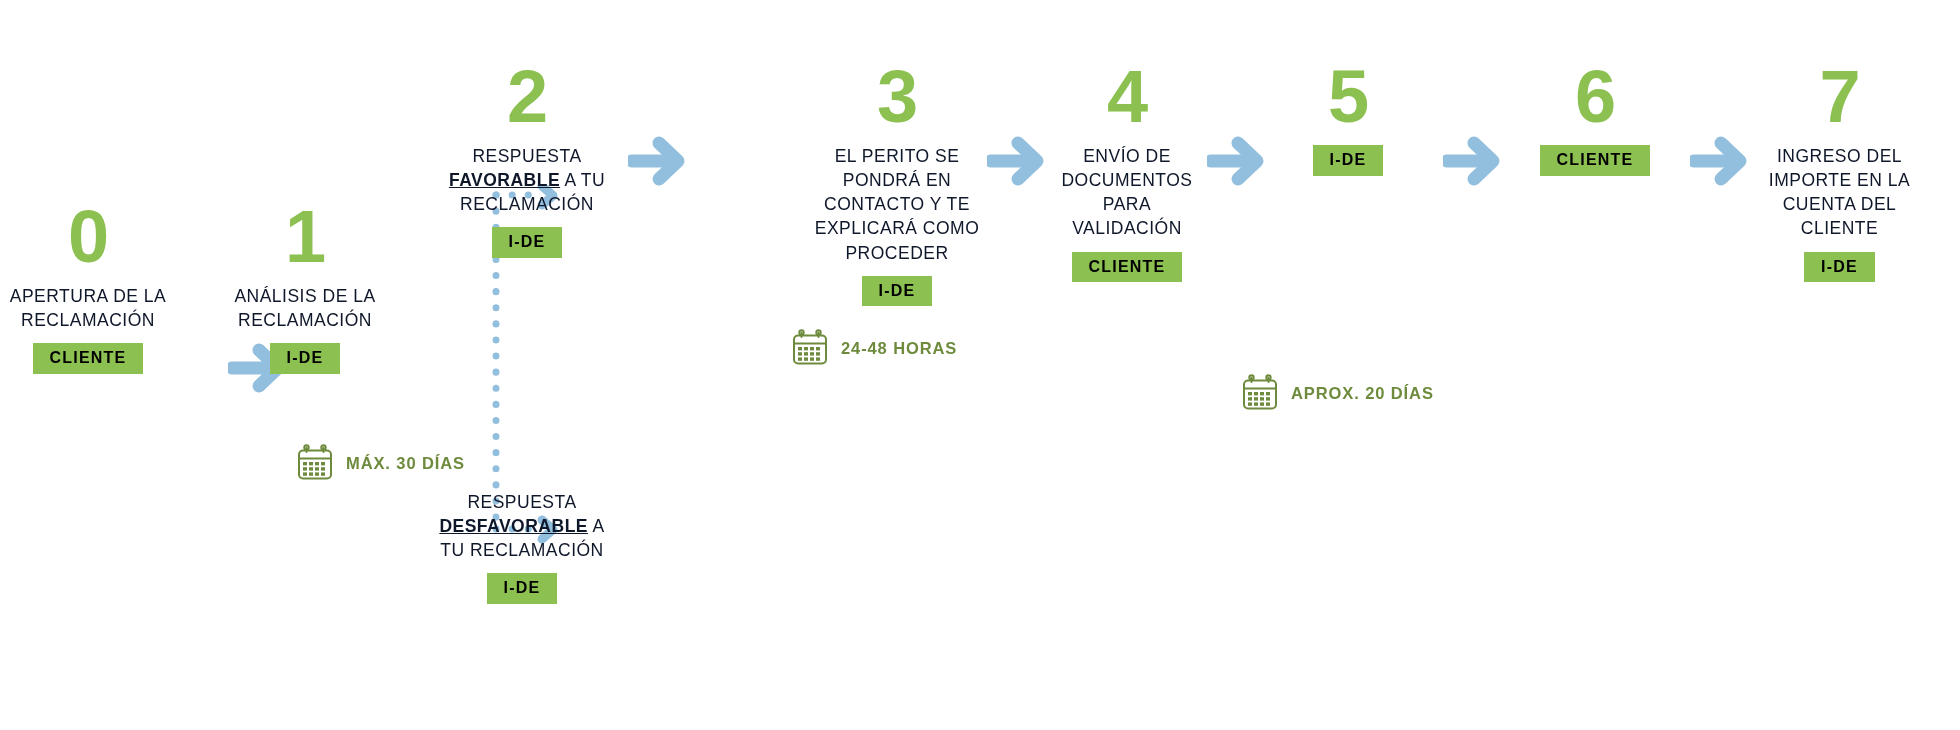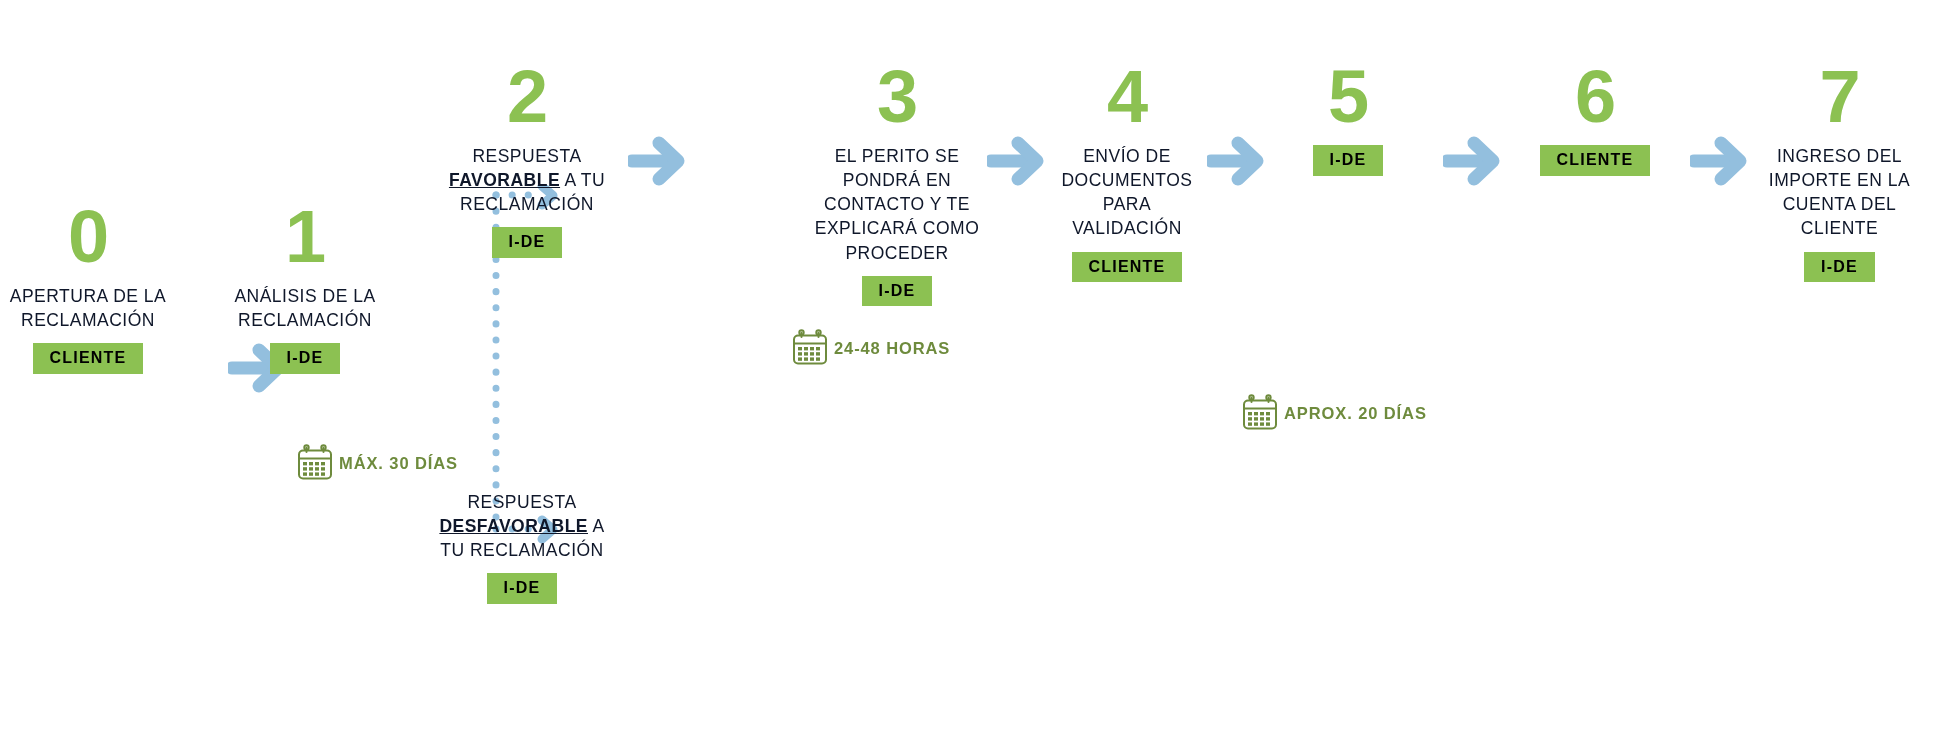--- a/index.html
+++ b/index.html
@@ -25,21 +25,21 @@
   .badge-wrap{margin-top:11px;display:flex;justify-content:center;}
   .badge{
     display:inline-block;background:#8CC152;color:#000000;
     font-size:16px;font-weight:bold;letter-spacing:1.2px;
     padding:6px 17px 7px 17px;line-height:1.1;text-transform:uppercase;
     white-space:nowrap;
   }
 
   
   .duration{
-    position:absolute;display:flex;align-items:center;gap:4px;
+    position:absolute;display:flex;align-items:center;gap:11px;
     white-space:nowrap;
   }
   .duration .cal{flex:0 0 auto;display:block;}
   .duration .dtext{
     font-size:16.5px;font-weight:bold;color:#6E8B3D;letter-spacing:0.9px;
     text-transform:uppercase;
   }
 
   
   .arrow{position:absolute;}
@@ -232,21 +232,21 @@
     </svg>
   </div>
 
   <div class="step" style="left:1268px;top:60px;width:160px;">
     <div class="step-num">5</div>
     <div class="badge-wrap">
       <span class="badge">I-DE</span>
     </div>
   </div>
 
-  <div class="duration" style="left:1240px;top:393px;">
+  <div class="duration" style="left:1240px;top:373px;">
     <svg class="cal" width="40" height="40" viewBox="0 0 40 40">
       <g stroke="#6E8B3D" fill="none" stroke-width="2">
         <rect x="4" y="7.5" width="32" height="28" rx="4"></rect>
         <path d="M4 15.5 L36 15.5"></path>
         <path d="M11.5 9 L11.5 4.5 M28.5 9 L28.5 4.5" stroke-linecap="round"></path>
         <circle cx="11.5" cy="4.5" r="2.2"></circle>
         <circle cx="28.5" cy="4.5" r="2.2"></circle>
       </g>
       <g fill="#6E8B3D">
         <rect x="8" y="19" width="4" height="3.4"></rect>

